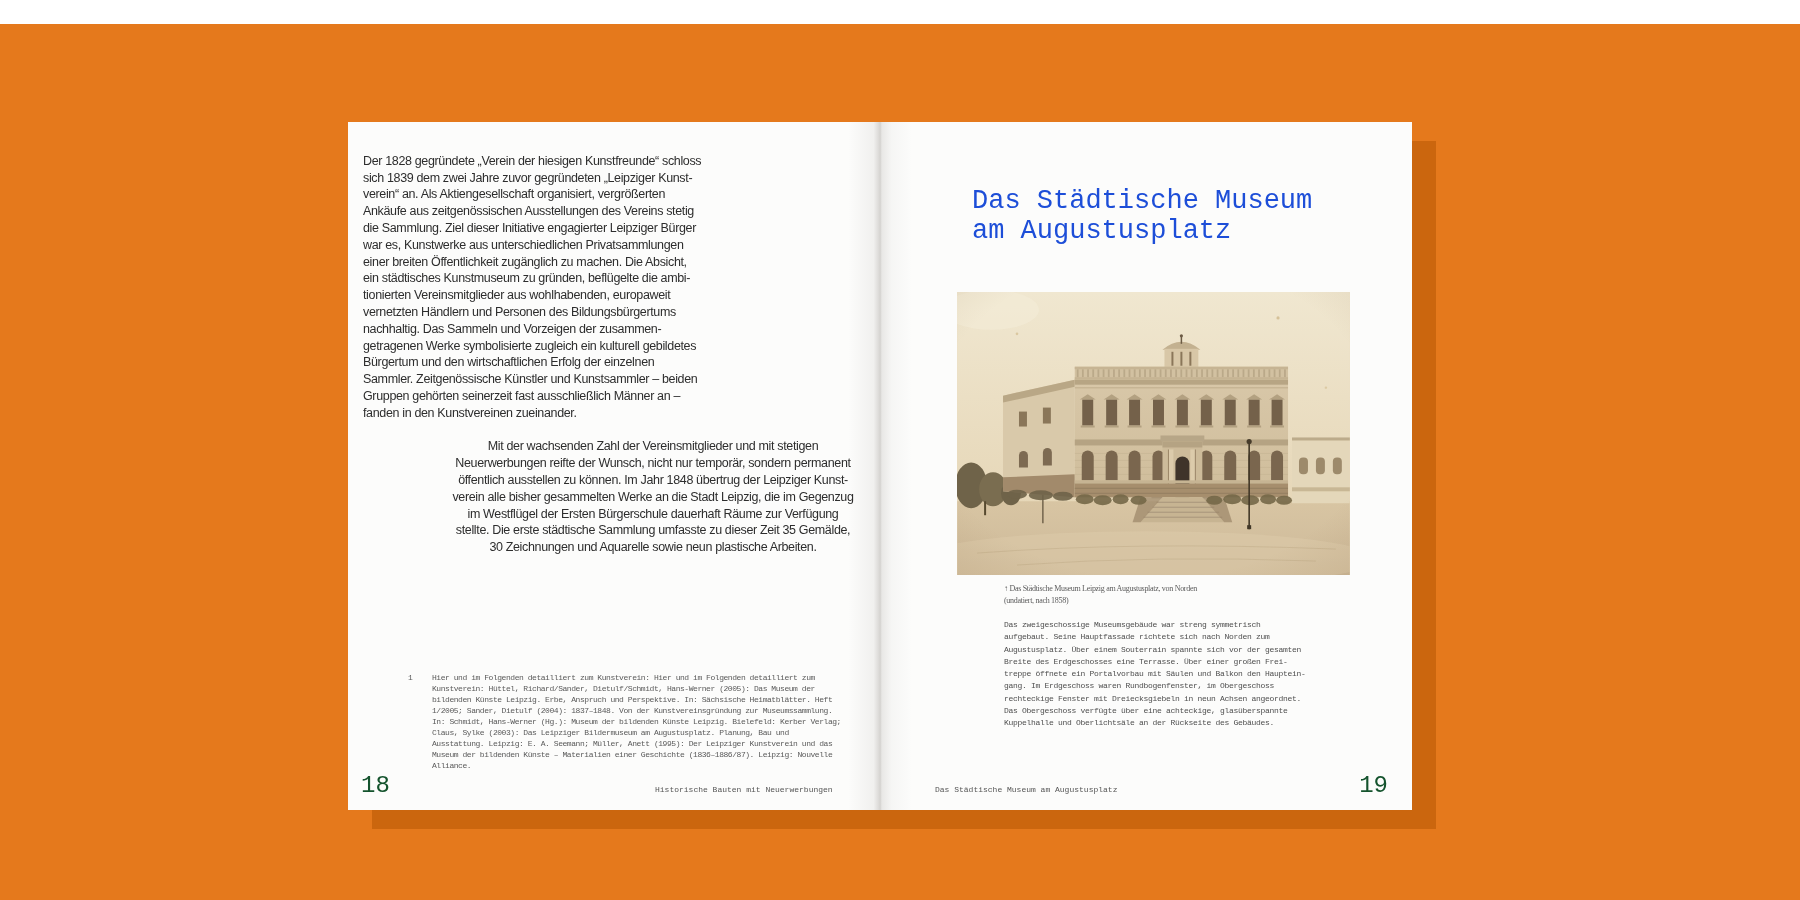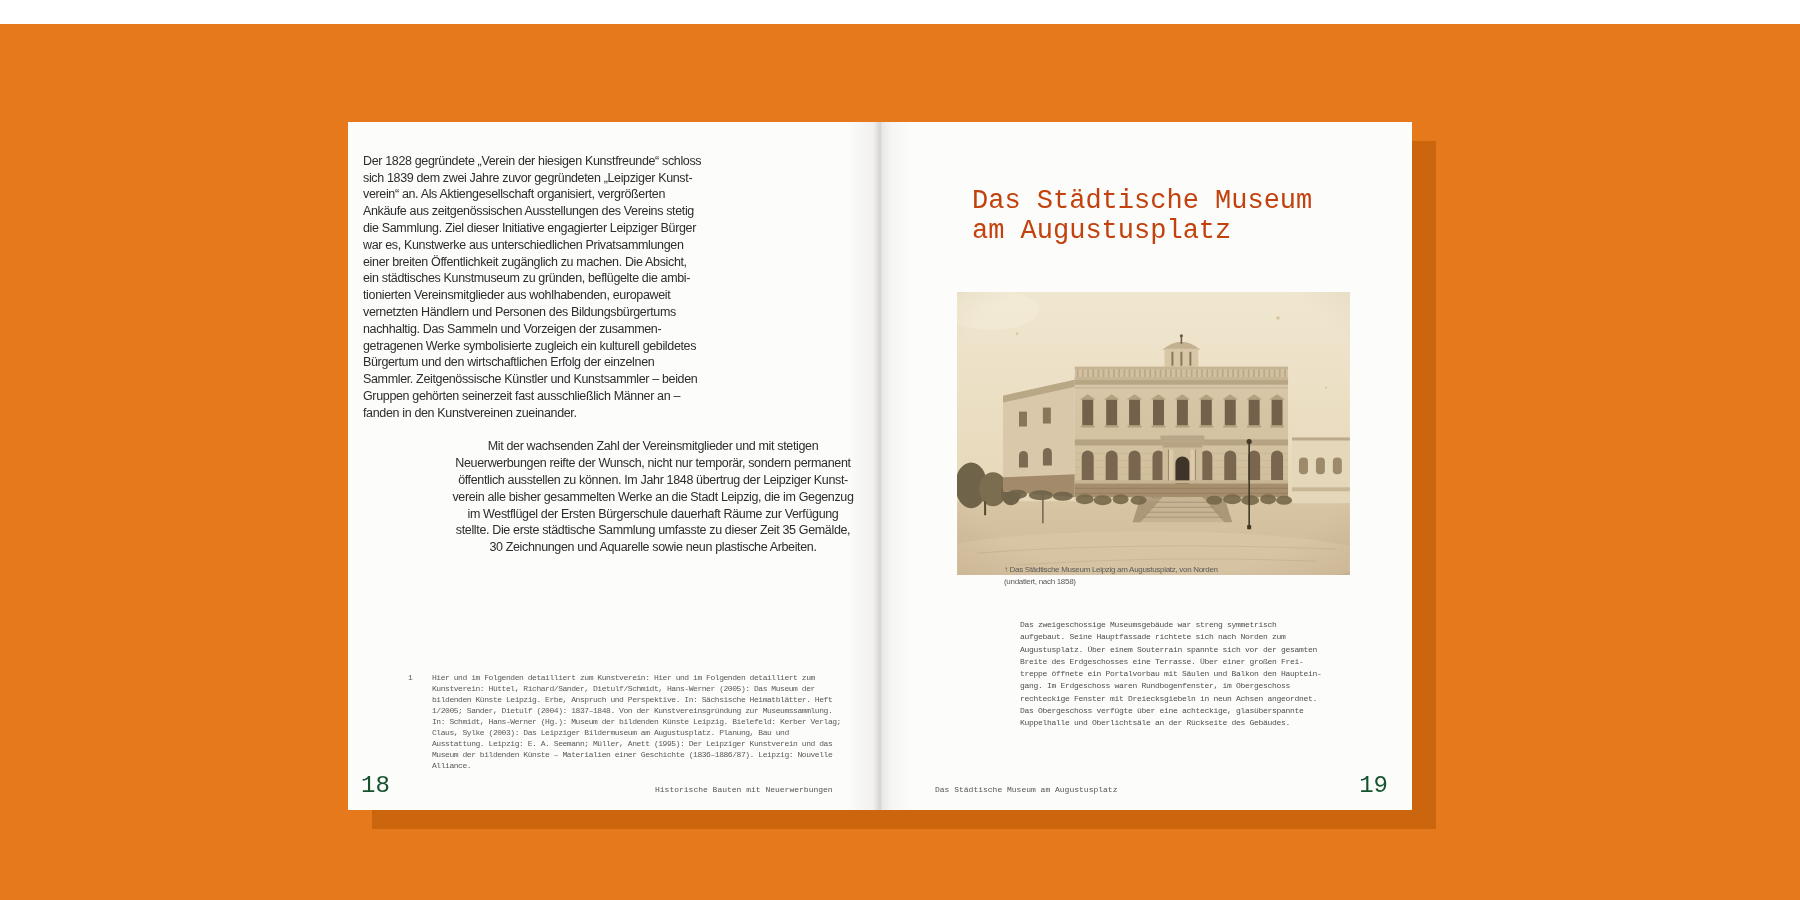--- a/index.html
+++ b/index.html
@@ -58,36 +58,36 @@
     font-size:8px;line-height:10px;letter-spacing:0;
     color:#555;white-space:nowrap;
   }
   .runfoot-left{left:307px;}
   .runfoot-right{left:587px;}
   
   .title{
     position:absolute;left:624px;top:64px;margin:0;
     font-family:"Liberation Mono",monospace;
     font-weight:400;font-size:27px;line-height:30px;
-    letter-spacing:0;color:#c2410c;white-space:pre-line;
+    letter-spacing:0;color:#1d4ed8;white-space:pre-line;
   }
   .photo{
     position:absolute;left:609px;top:170px;margin:0;
     width:393px;height:283px;overflow:hidden;
     background:#e9dcc1;
   }
   .photo svg{display:block;}
   .caption{
-    position:absolute;left:656px;top:442px;
-    font-family:Liberation Sans, sans-serif;
+    position:absolute;left:656px;top:461px;
+    font-family:Liberation Serif, serif;
     font-size:8px;line-height:12px;letter-spacing:-0.3px;
     color:#5b5b5b;white-space:pre-line;
   }
   .rbody{
-    position:absolute;left:672px;top:497px;width:340px;
+    position:absolute;left:656px;top:497px;width:340px;
     font-family:"Liberation Mono",monospace;
     font-size:8px;line-height:12.3px;letter-spacing:-0.3px;
     color:#4f4f4f;white-space:pre-line;
   }
 </style>
 </head>
 <body>
 
 <div class="stage">
   <div class="spread">

